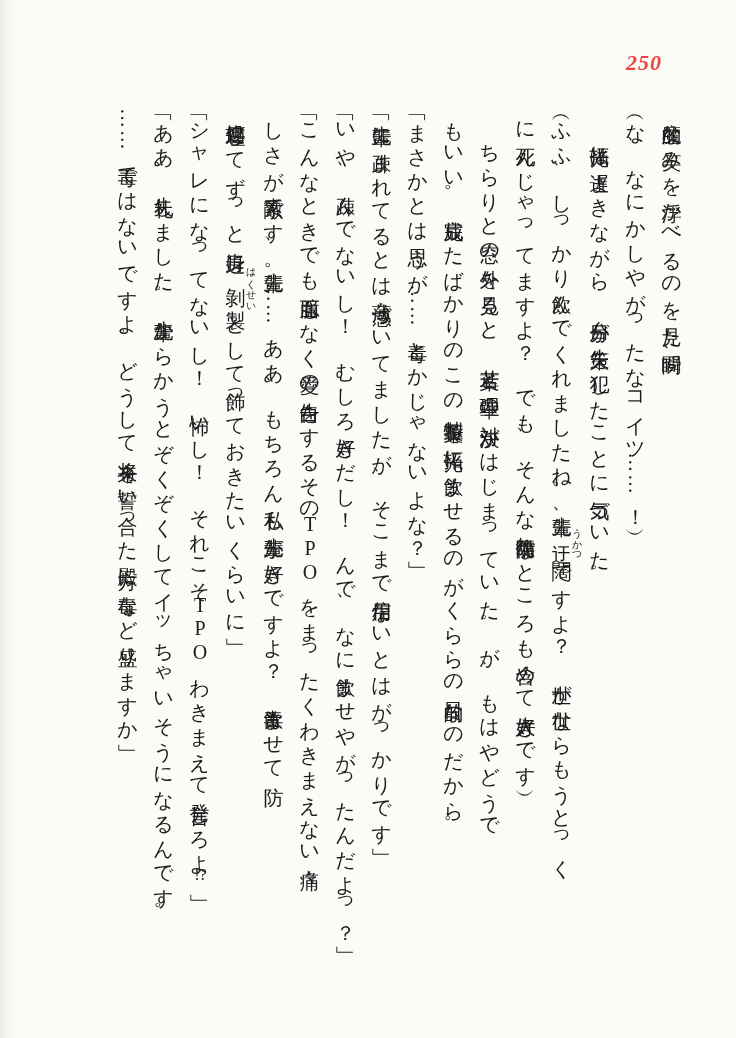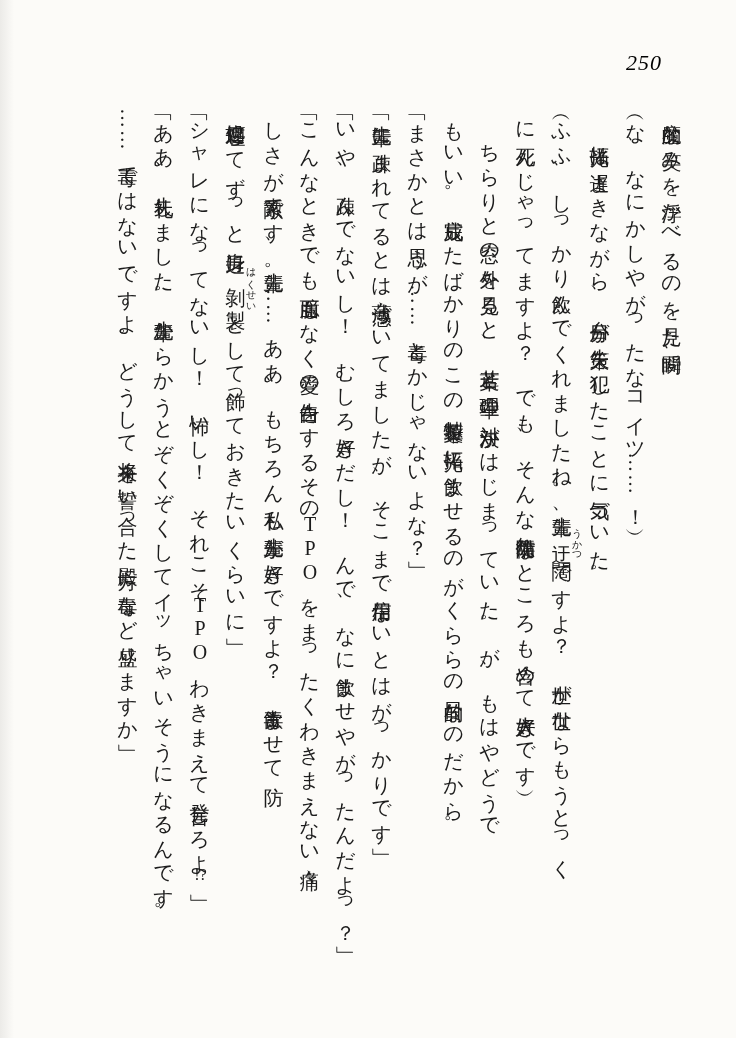--- a/index.html
+++ b/index.html
@@ -30,21 +30,22 @@
     pointer-events: none;
   }
   .page-number {
     position: absolute;
     top: 50px;
     right: 74px;
     font-family: "Liberation Serif", "DejaVu Serif", serif;
     font-style: italic;
     font-size: 22px;
     letter-spacing: 1px;
-    color: #000000;
+    color: #ef4444;
+    font-weight: bold;
   }
   .text-block {
     position: absolute;
     top: 108px;
     right: 46px;
     height: 858px;
     width: 578px;
     writing-mode: vertical-rl;
     -webkit-writing-mode: vertical-rl;
     text-orientation: mixed;

